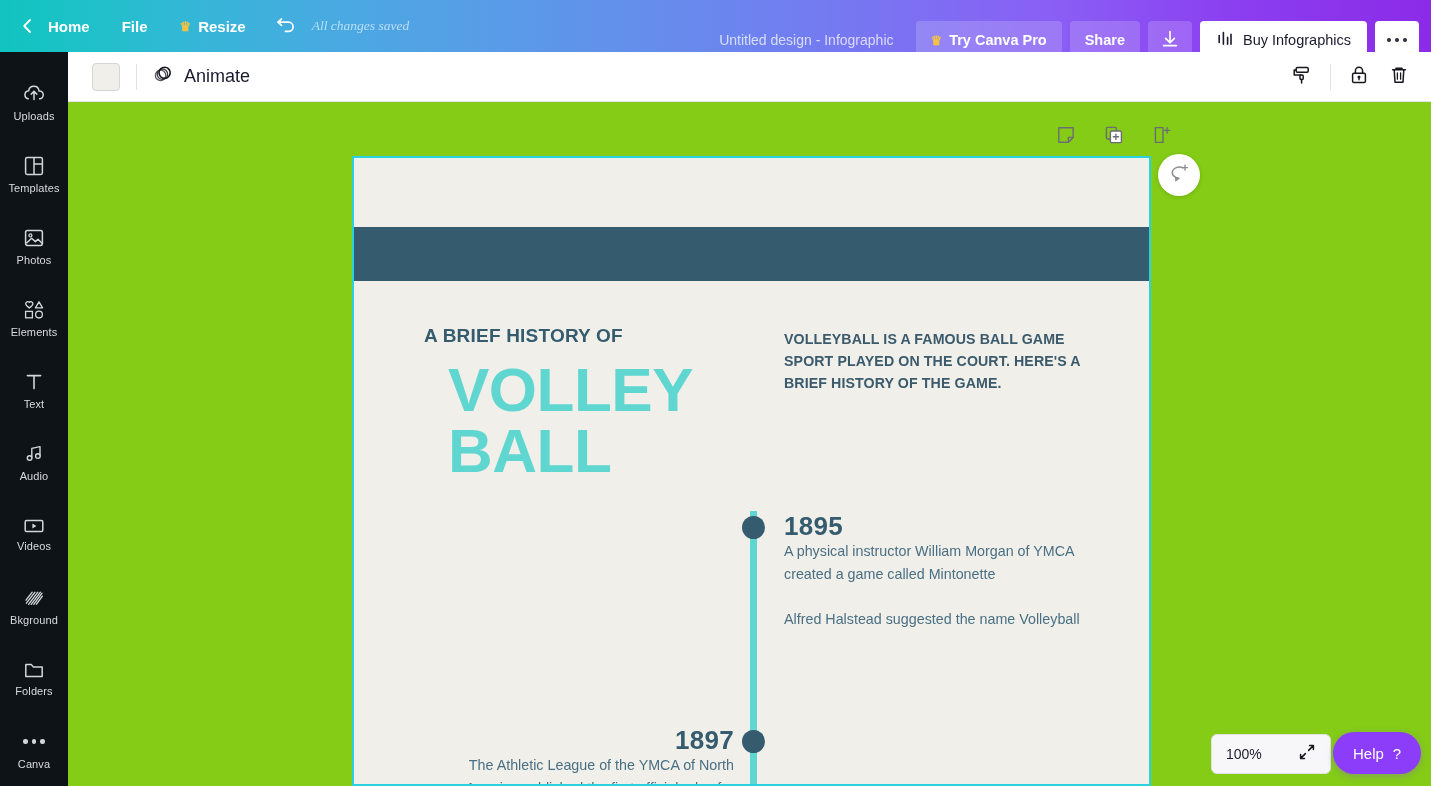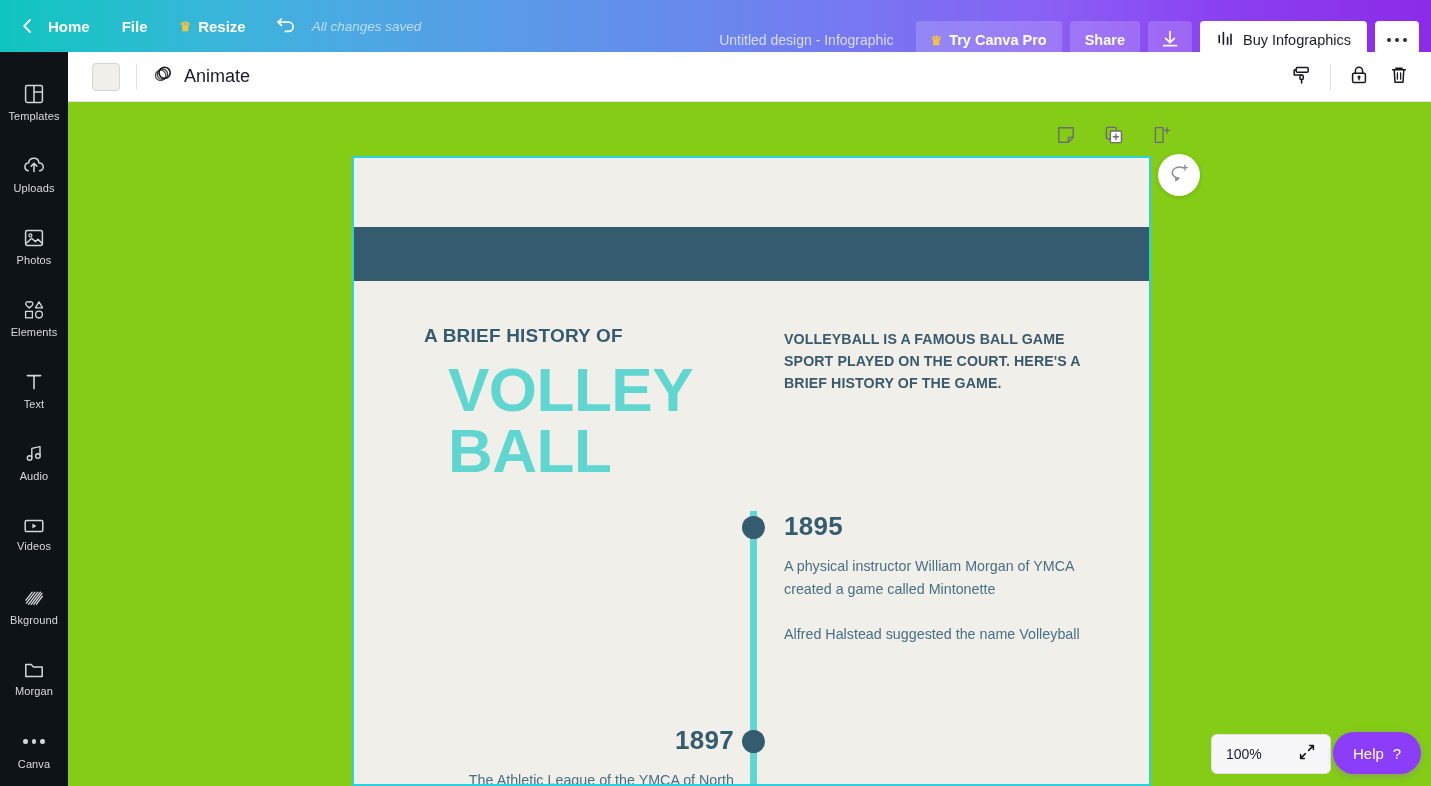--- a/index.html
+++ b/index.html
@@ -33,21 +33,21 @@
     padding: 0 16px; height: 52px;
     display: flex; align-items: center; gap: 7px;
     cursor: pointer; white-space: nowrap;
   }
   .tb-item.home { padding-left: 6px; }
   .crown { font-size: 13px; color: #f5c242; line-height: 1; }
   .undo { margin-left: 14px; display:flex; align-items:center; cursor:pointer; }
   .saved {
     font-size: 13.5px; font-style: italic;
     color: rgba(255,255,255,0.62);
-    margin-left: 14px; white-space: nowrap;
+    margin-left: 14px; white-space: nowrap; font-family: Liberation Serif, serif;
   }
   .tb-right {
     margin-left: auto; display: flex; align-items: center;
     gap: 8px; padding-right: 12px; margin-top: 28px;
   }
   .doctitle {
     font-size: 14px; color: rgba(255,255,255,0.72);
     margin-right: 14px; white-space: nowrap; cursor: pointer;
   }
   .btn-ghost {
@@ -182,21 +182,21 @@
   .tl-dot.d1 { top: 235px; }
   .tl-dot.d2 { top: 449px; }
 
   .ev { position: absolute; }
   .ev .year {
     font-size: 26px; font-weight: bold; color: #355b6e;
     letter-spacing: .3px; line-height: 1;
   }
   .ev .txt {
     font-size: 14.3px; color: #4a6f83; line-height: 1.62;
-    margin-top: 16px;
+    margin-top: 1px;
   }
   .ev .txt p + p { margin-top: 22px; }
 
   .ev.right { left: 430px; top: 232px; width: 330px; }
   .ev.left  { left: 60px;  top: 446px; width: 320px; text-align: right; }
 
   
   .zoombox {
     position: absolute; bottom: 12px; left: 1143px;
     width: 120px; height: 40px; border-radius: 6px;
@@ -292,36 +292,36 @@
           <i></i>
         </span>
     </div>
   </div>
 </div>
 
 <div class="rail">
 
   <div class="rail-item">
     <span>
+      <svg width="24" height="22" viewBox="0 0 24 22" fill="none">
+        <path d="M6.2 15.8 a4.1 4.1 0 0 1 .5-8.1 A5.2 5.2 0 0 1 17 7.9 a3.9 3.9 0 0 1 .6 7.9" stroke="#d3d6da" stroke-width="1.5" stroke-linecap="round" fill="none"></path>
+        <path d="M12 16.6 V8.4 M9.2 11.1 L12 8.3 L14.8 11.1" stroke="#d3d6da" stroke-width="1.5" stroke-linecap="round" stroke-linejoin="round"></path>
+      </svg>
+    </span>
+    <span class="lbl">Uploads</span>
+  </div>
+
+  <div class="rail-item">
+    <span>
       <svg width="22" height="22" viewBox="0 0 22 22" fill="none">
         <rect x="2.6" y="2.6" width="16.8" height="16.8" rx="1.6" stroke="#d3d6da" stroke-width="1.5"></rect>
         <path d="M11 2.6 V19.4 M11 9 H19.4" stroke="#d3d6da" stroke-width="1.5"></path>
       </svg>
     </span>
     <span class="lbl">Templates</span>
-  </div>
-
-  <div class="rail-item">
-    <span>
-      <svg width="24" height="22" viewBox="0 0 24 22" fill="none">
-        <path d="M6.2 15.8 a4.1 4.1 0 0 1 .5-8.1 A5.2 5.2 0 0 1 17 7.9 a3.9 3.9 0 0 1 .6 7.9" stroke="#d3d6da" stroke-width="1.5" stroke-linecap="round" fill="none"></path>
-        <path d="M12 16.6 V8.4 M9.2 11.1 L12 8.3 L14.8 11.1" stroke="#d3d6da" stroke-width="1.5" stroke-linecap="round" stroke-linejoin="round"></path>
-      </svg>
-    </span>
-    <span class="lbl">Uploads</span>
   </div>
 
   <div class="rail-item">
     <span>
       <svg width="22" height="22" viewBox="0 0 22 22" fill="none">
         <rect x="2.6" y="3.6" width="16.8" height="14.8" rx="1.8" stroke="#d3d6da" stroke-width="1.5"></rect>
         <circle cx="7.4" cy="8.4" r="1.5" stroke="#d3d6da" stroke-width="1.3"></circle>
         <path d="M3.4 16.2 L8.6 11.2 L12.4 14.6 L15 12.2 L19 16.2" stroke="#d3d6da" stroke-width="1.5" stroke-linejoin="round" fill="none"></path>
       </svg>
     </span>
@@ -385,21 +385,21 @@
     </span>
     <span class="lbl">Bkground</span>
   </div>
 
   <div class="rail-item">
     <span>
       <svg width="22" height="20" viewBox="0 0 22 20" fill="none">
         <path d="M2.8 16.4 V4.6 H8.4 L10.2 6.9 H19.2 V16.4 Z" stroke="#d3d6da" stroke-width="1.5" stroke-linejoin="round" fill="none"></path>
       </svg>
     </span>
-    <span class="lbl">Morgan</span>
+    <span class="lbl">Folders</span>
   </div>
 
   <div class="rail-item">
     <span class="rail-dots">
         <i></i>
         <i></i>
         <i></i>
       </span>
     <span class="lbl">Canva</span>
   </div>

